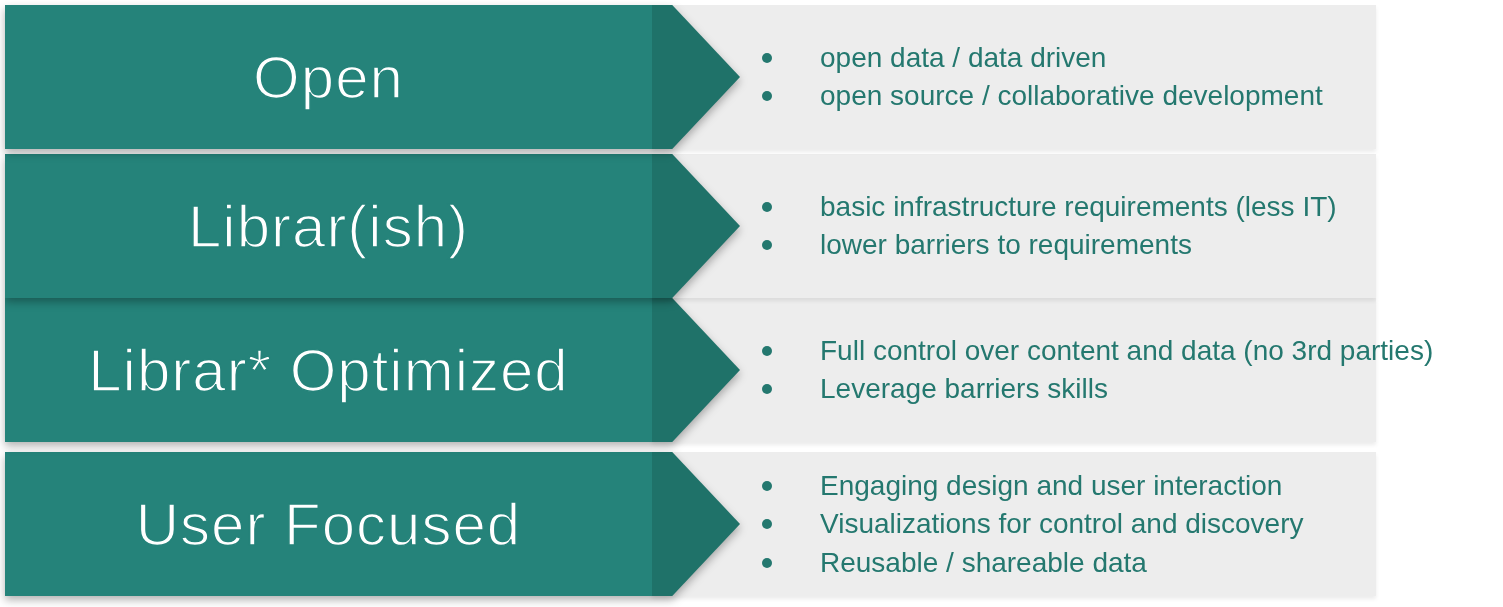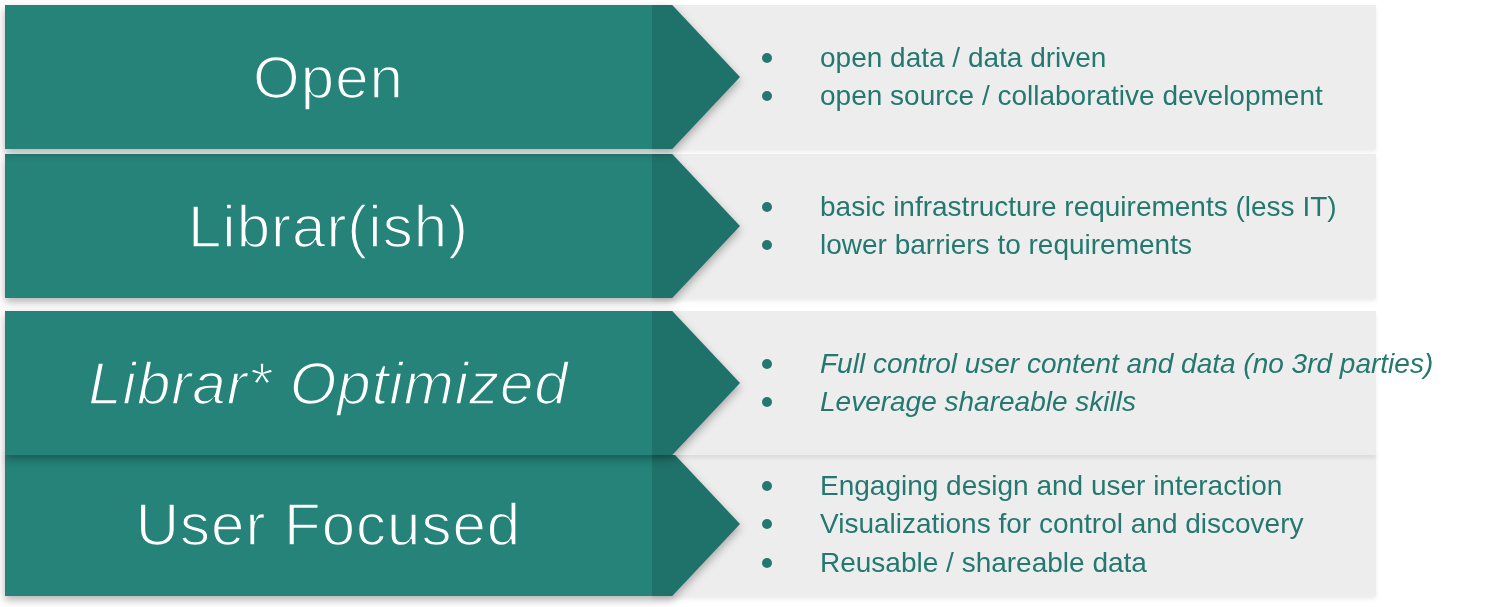--- a/index.html
+++ b/index.html
@@ -14,21 +14,21 @@
   html,body{margin:0;padding:0;}
   body{
     width:1503px;height:607px;overflow:hidden;
     background:var(--background);
     font-family:"Liberation Sans", sans-serif;
   }
   .slide{position:relative;width:1503px;height:607px;}
   .row{position:absolute;left:0;width:1386px;height:144px;}
   .row-1{top:5px;z-index:40;}
   .row-2{top:154px;z-index:30;}
-  .row-3{top:311px;z-index:20;font-style:italic;}
+  .row-3{top:298px;z-index:20;}
   .row-4{top:452px;z-index:10;}
 
   .panel{
     position:absolute;left:652px;right:10px;top:0;bottom:0;
     background:var(--panel-color);
     box-shadow:0 3px 4px rgba(0,0,0,0.08);
   }
   .banner{
     position:absolute;left:5px;top:0;width:735px;height:144px;
     filter:drop-shadow(0 4px 4px rgba(0,0,0,0.30));
@@ -118,25 +118,25 @@
     <div class="panel"></div>
     <div class="banner">
       <div class="banner-body">
         <span class="row-title">Librar* Optimized</span>
       </div>
       <div class="banner-head"></div>
     </div>
     <ul class="bullets">
       <li class="bullet-item">
         <span class="bullet-dot"></span>
-        <span>Full control user content and data (no 3rd parties)</span>
+        <span>Full control over content and data (no 3rd parties)</span>
       </li>
       <li class="bullet-item">
         <span class="bullet-dot"></span>
-        <span>Leverage shareable skills</span>
+        <span>Leverage barriers skills</span>
       </li>
     </ul>
   </div>
 
   <div class="row row-4">
     <div class="panel"></div>
     <div class="banner">
       <div class="banner-body">
         <span class="row-title">User Focused</span>
       </div>

